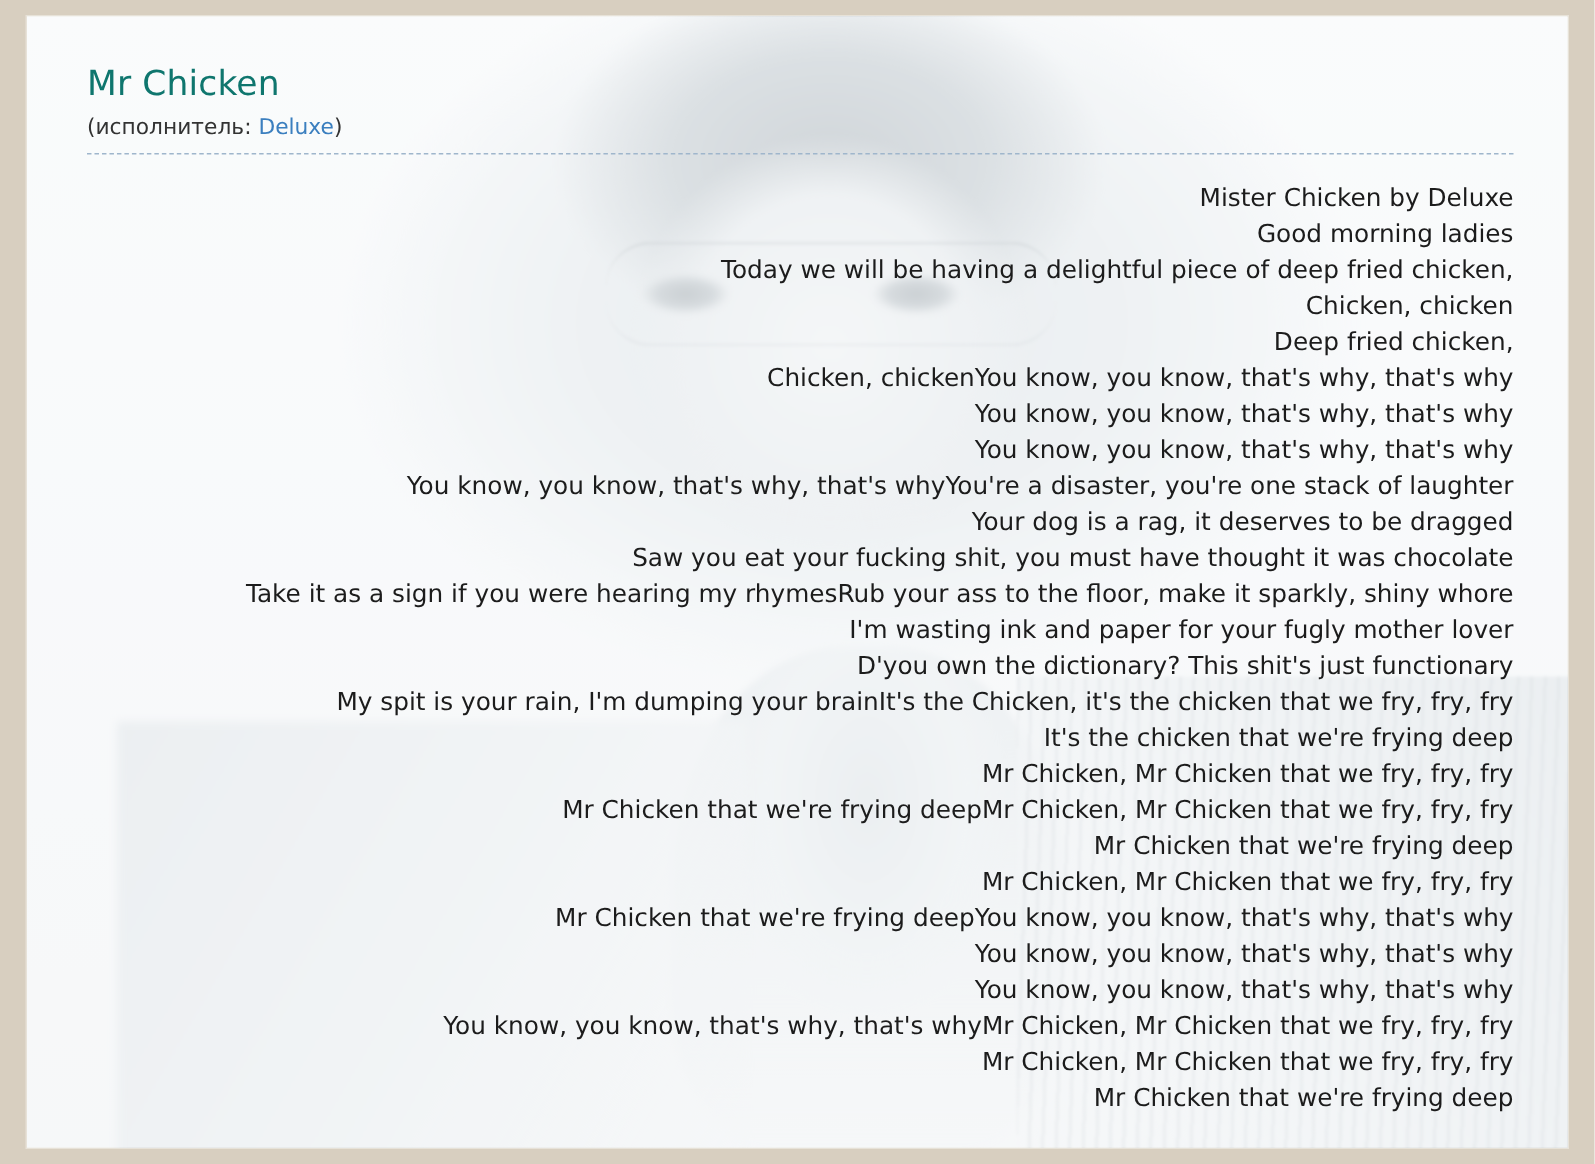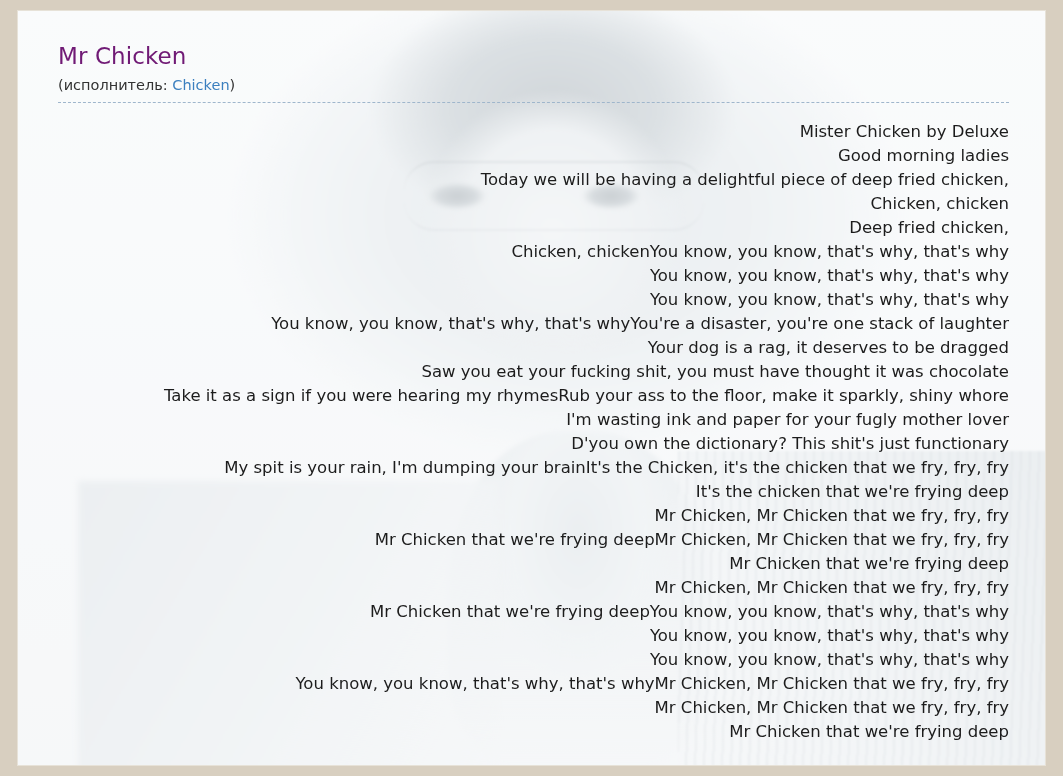--- a/index.html
+++ b/index.html
@@ -125,21 +125,21 @@
     background: rgba(255,255,255,0.60);
   }
   .content {
     position: relative;
     padding: 32px 36px 0 40px;
   }
   .song-title {
     margin: 0;
     font-size: 23px;
     font-weight: normal;
-    color: #701a75;
+    color: #0f766e;
     letter-spacing: 0.1px;
   }
   .performer {
     margin-top: 8px;
     padding-bottom: 9px;
     font-size: 14.5px;
     color: #333333;
     border-bottom: 1px dashed #9fb6cc;
     width: 951px;
   }
@@ -175,18 +175,18 @@
     <div class="hands"></div>
     <div class="shoulder-l"></div>
     <div class="shoulder-r"></div>
     <div class="veil"></div>
   </div>
 
   <div class="content">
     <h1 class="song-title">Mr Chicken</h1>
 
     <div class="performer">
-      <span>(исполнитель: </span><a href="#">Chicken</a><span>)</span>
+      <span>(исполнитель: </span><a href="#">Deluxe</a><span>)</span>
     </div>
 
     <div class="lyrics"><div class="line">Mister Chicken by Deluxe</div><div class="line">Good morning ladies</div><div class="line">Today we will be having a delightful piece of deep fried chicken,</div><div class="line">Chicken, chicken</div><div class="line">Deep fried chicken,</div><div class="line">Chicken, chickenYou know, you know, that's why, that's why</div><div class="line">You know, you know, that's why, that's why</div><div class="line">You know, you know, that's why, that's why</div><div class="line">You know, you know, that's why, that's whyYou're a disaster, you're one stack of laughter</div><div class="line">Your dog is a rag, it deserves to be dragged</div><div class="line">Saw you eat your fucking shit, you must have thought it was chocolate</div><div class="line">Take it as a sign if you were hearing my rhymesRub your ass to the floor, make it sparkly, shiny whore</div><div class="line">I'm wasting ink and paper for your fugly mother lover</div><div class="line">D'you own the dictionary? This shit's just functionary</div><div class="line">My spit is your rain, I'm dumping your brainIt's the Chicken, it's the chicken that we fry, fry, fry</div><div class="line">It's the chicken that we're frying deep</div><div class="line">Mr Chicken, Mr Chicken that we fry, fry, fry</div><div class="line">Mr Chicken that we're frying deepMr Chicken, Mr Chicken that we fry, fry, fry</div><div class="line">Mr Chicken that we're frying deep</div><div class="line">Mr Chicken, Mr Chicken that we fry, fry, fry</div><div class="line">Mr Chicken that we're frying deepYou know, you know, that's why, that's why</div><div class="line">You know, you know, that's why, that's why</div><div class="line">You know, you know, that's why, that's why</div><div class="line">You know, you know, that's why, that's whyMr Chicken, Mr Chicken that we fry, fry, fry</div><div class="line">Mr Chicken, Mr Chicken that we fry, fry, fry</div><div class="line">Mr Chicken that we're frying deep</div></div>
   </div>
 </div>
 
 </body></html>

